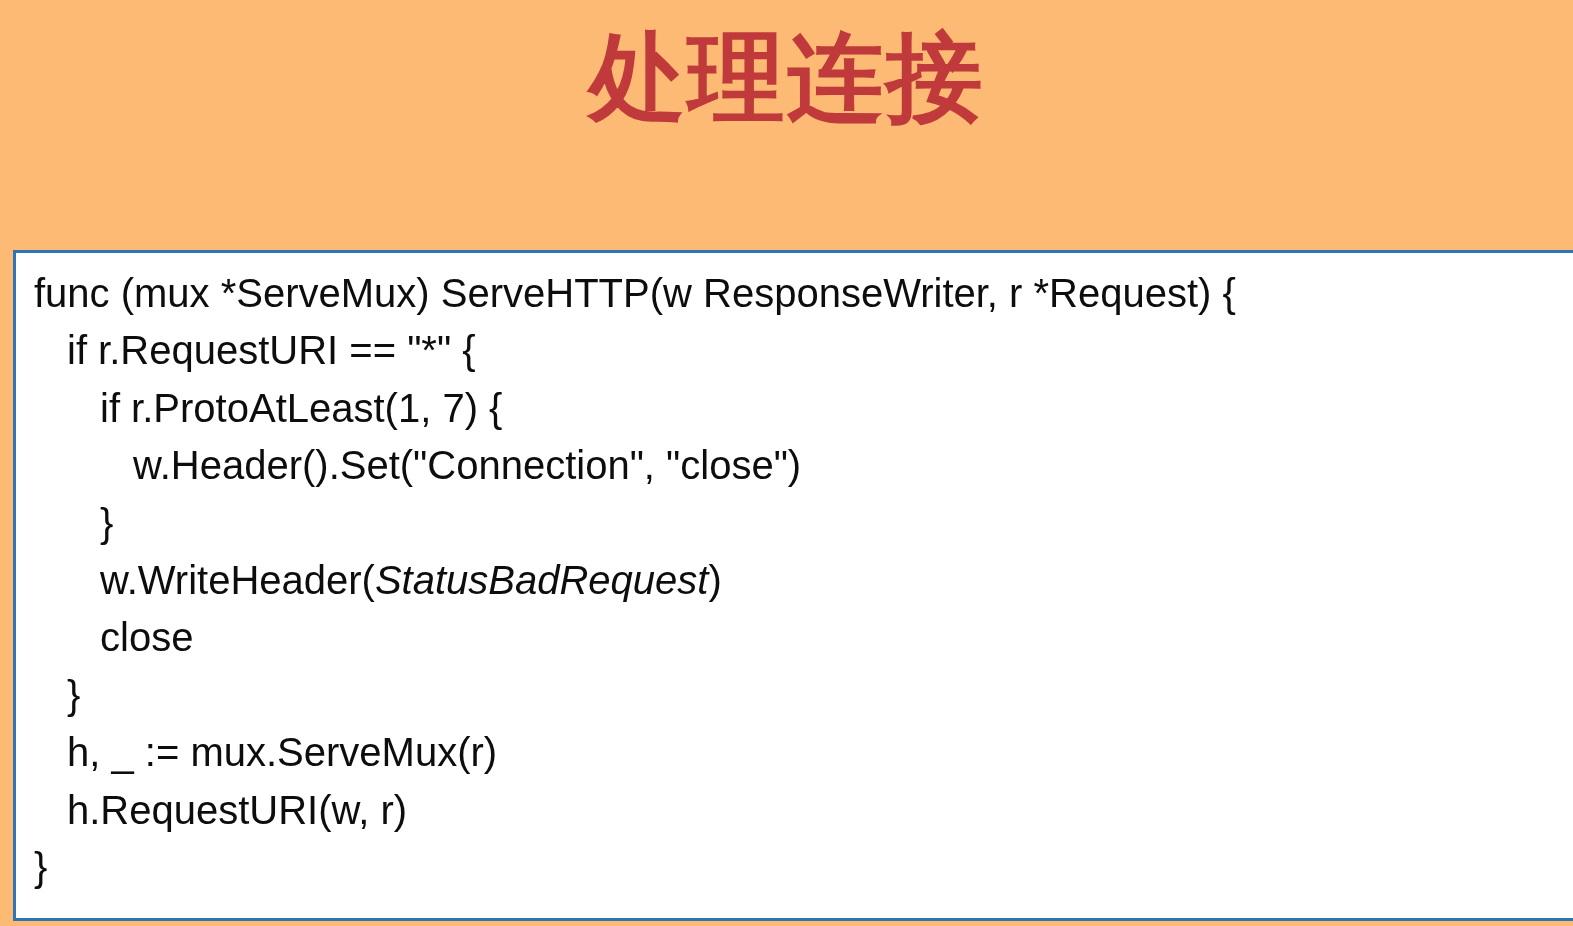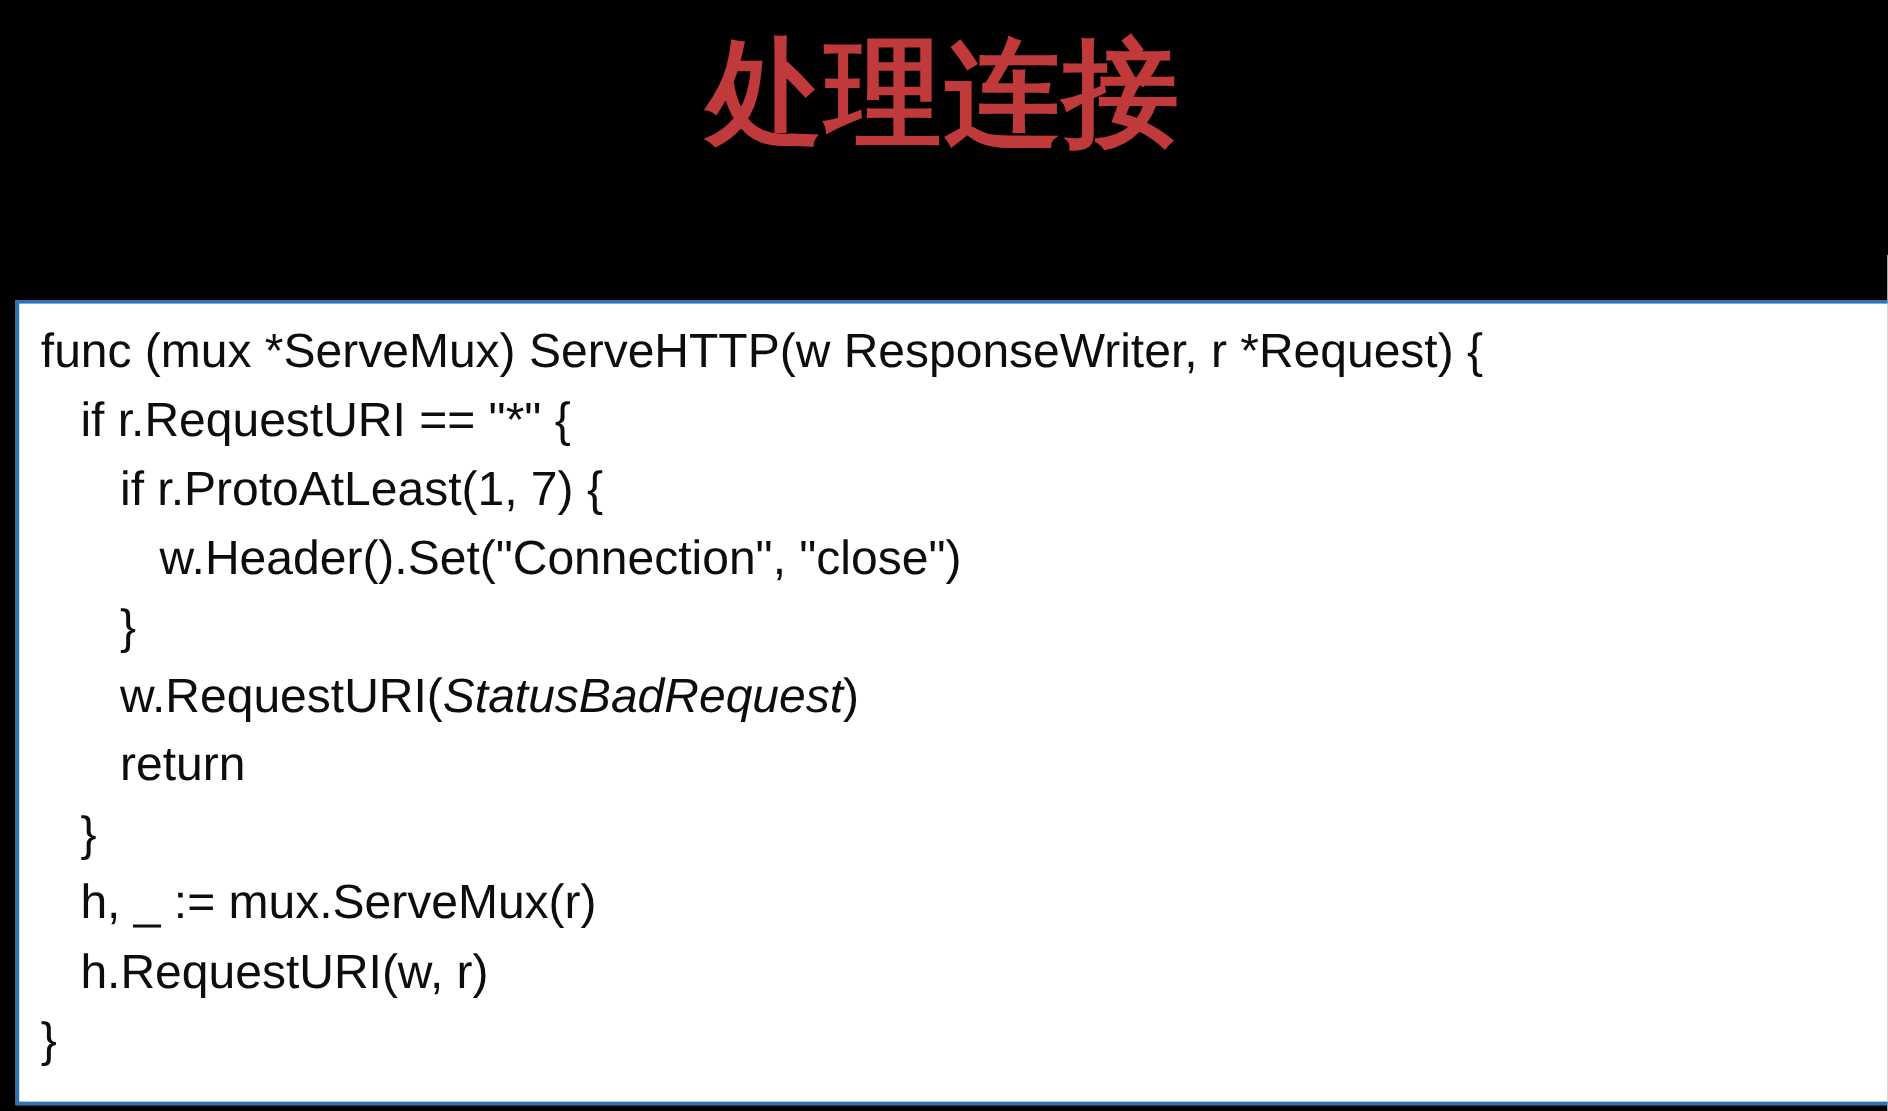--- a/index.html
+++ b/index.html
@@ -10,21 +10,21 @@
   body {
     width: 1573px;
     height: 926px;
     position: relative;
     overflow: hidden;
     font-family: "Liberation Sans", sans-serif;
   }
   .slide {
     position: absolute;
     inset: 0;
-    background: #000000;
+    background: #fdba74;
   }
   .slide-title {
     position: absolute;
     top: 18px;
     left: 0;
     width: 100%;
     text-align: center;
     font-size: 97px;
     line-height: 120px;
     font-weight: 800;
@@ -59,21 +59,21 @@
 <div class="slide">
   <div class="slide-title" style="color: rgb(192, 57, 59);">处理连接</div>
 
   <div class="code-box" style="border-color: rgb(46, 117, 182);">
     <div>
         <div class="code-line" style="padding-left: 0px;"><span>func (mux *ServeMux) ServeHTTP(w ResponseWriter, r *Request) {</span></div>
         <div class="code-line" style="padding-left: 33px;"><span>if r.RequestURI == "*" {</span></div>
         <div class="code-line" style="padding-left: 66px;"><span>if r.ProtoAtLeast(1, 7) {</span></div>
         <div class="code-line" style="padding-left: 99px;"><span>w.Header().Set("Connection", "close")</span></div>
         <div class="code-line" style="padding-left: 66px;"><span>}</span></div>
-        <div class="code-line" style="padding-left: 66px;"><span>w.RequestURI(</span><span class="seg-italic">StatusBadRequest</span><span>)</span></div>
-        <div class="code-line" style="padding-left: 66px;"><span>return</span></div>
+        <div class="code-line" style="padding-left: 66px;"><span>w.WriteHeader(</span><span class="seg-italic">StatusBadRequest</span><span>)</span></div>
+        <div class="code-line" style="padding-left: 66px;"><span>close</span></div>
         <div class="code-line" style="padding-left: 33px;"><span>}</span></div>
         <div class="code-line" style="padding-left: 33px;"><span>h, _ := mux.ServeMux(r)</span></div>
         <div class="code-line" style="padding-left: 33px;"><span>h.RequestURI(w, r)</span></div>
         <div class="code-line" style="padding-left: 0px;"><span>}</span></div>
       </div>
   </div>
 </div>
 
 </body></html>

